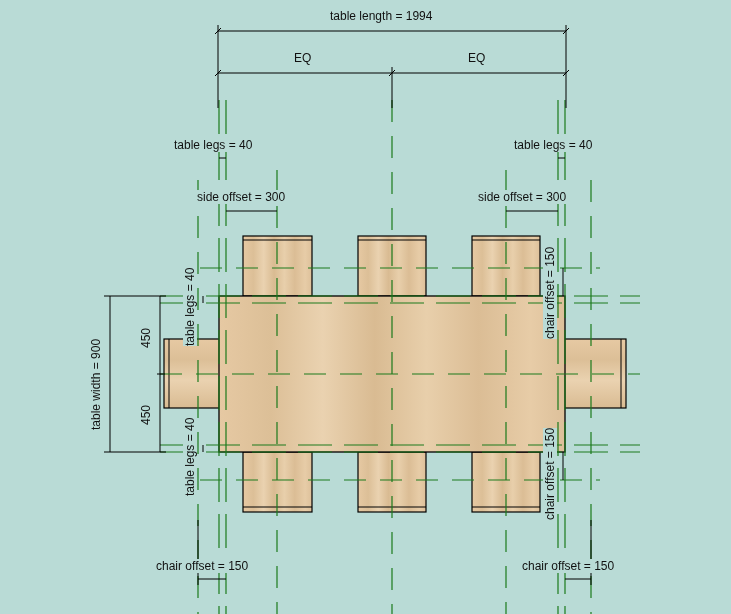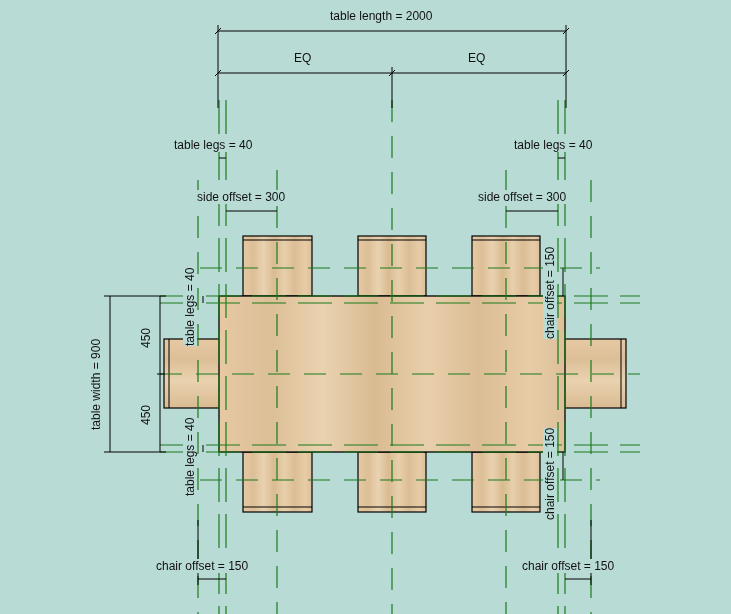--- a/index.html
+++ b/index.html
@@ -122,21 +122,21 @@
     <line x1="563" y1="268" x2="563" y2="296"></line>
     <line x1="563" y1="452" x2="563" y2="480"></line>
 
     <line x1="198" y1="520" x2="198" y2="585"></line>
     <line x1="198" y1="579" x2="226" y2="579"></line>
     <line x1="591" y1="520" x2="591" y2="585"></line>
     <line x1="565" y1="579" x2="591" y2="579"></line>
   </g>
 </svg>
 
-<div class="lbl" style="left:330px;top:9px;">table length = 2000</div>
+<div class="lbl" style="left:330px;top:9px;">table length = 1994</div>
 <div class="lbl" style="left:294px;top:51px;">EQ</div>
 <div class="lbl" style="left:468px;top:51px;">EQ</div>
 <div class="lbl bg" style="left:174px;top:138px;">table legs = 40</div>
 <div class="lbl bg" style="left:514px;top:138px;">table legs = 40</div>
 <div class="lbl bg" style="left:197px;top:190px;">side offset = 300</div>
 <div class="lbl bg" style="left:478px;top:190px;">side offset = 300</div>
 
 <div class="lbl vert" style="left:89px;top:430px;">table width = 900</div>
 <div class="lbl vert" style="left:139px;top:348px;">450</div>
 <div class="lbl vert" style="left:139px;top:425px;">450</div>

